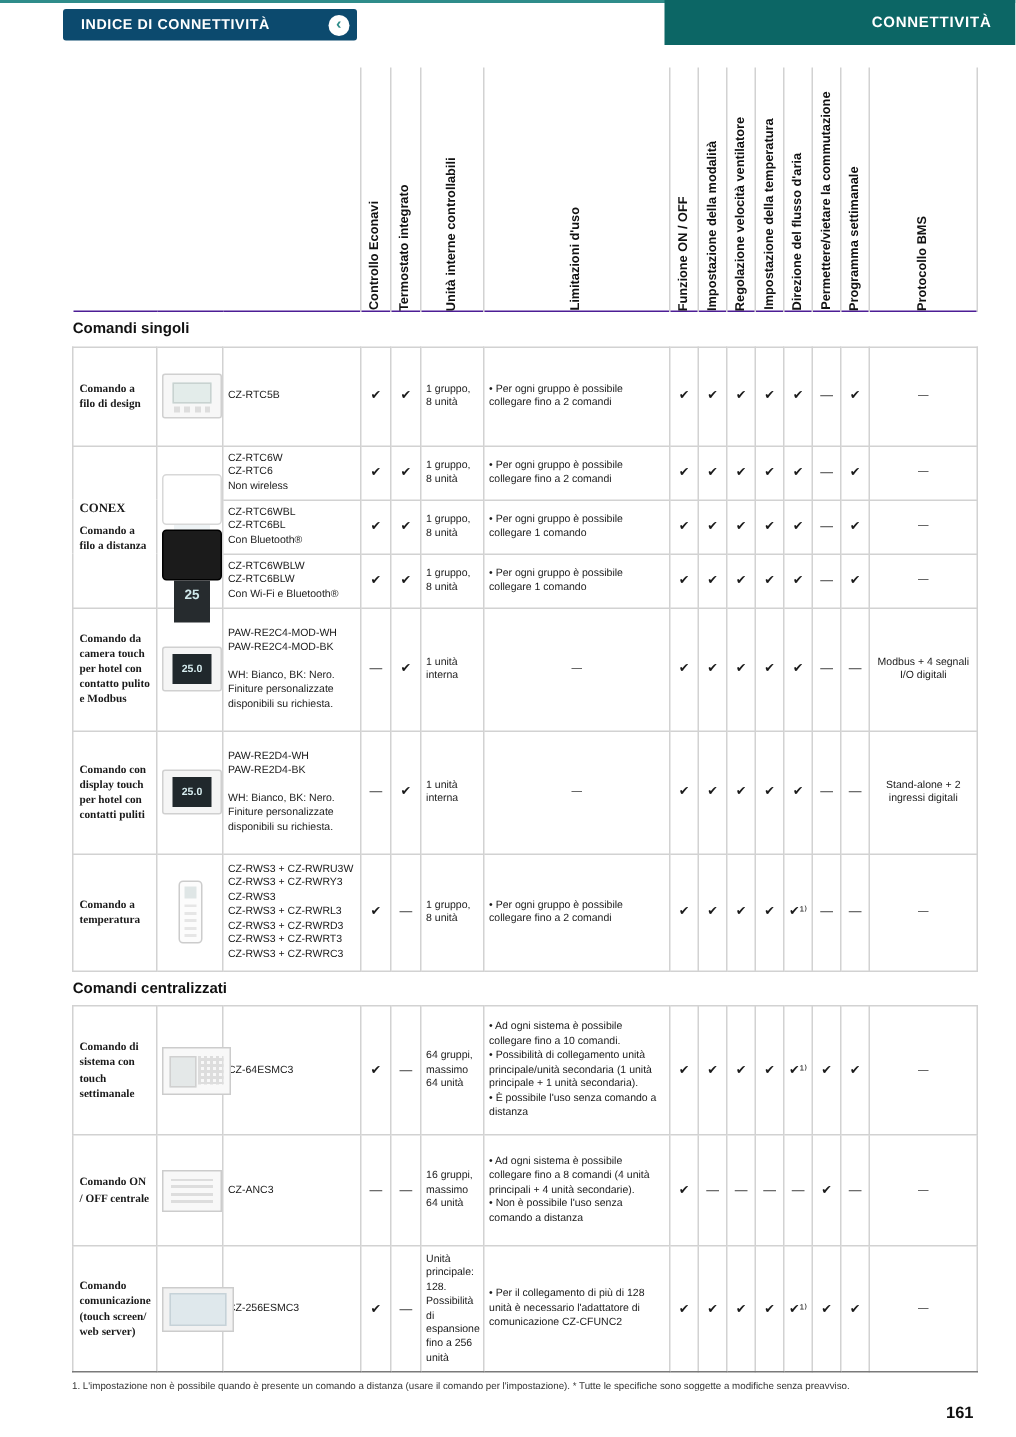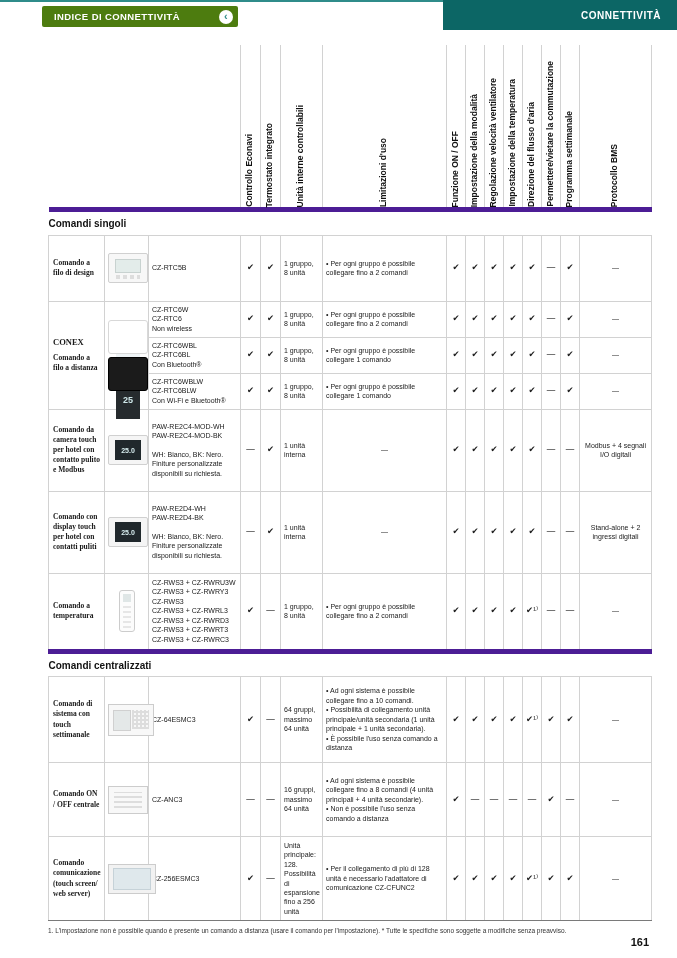--- a/index.html
+++ b/index.html
@@ -4,21 +4,21 @@
 <style>
   html,body { margin:0; padding:0; }
   body {
     width:677px; height:958px; position:relative; overflow:hidden;
     background:#ffffff; color:#1a1a1a;
     font-family:"Liberation Sans","DejaVu Sans",sans-serif;
   }
   .topline { position:absolute; top:0; left:0; width:100%; height:2px; background:#2f8c8a; }
   .banner {
     position:absolute; top:6px; left:42px; height:21px; min-width:196px;
-    background:#4d7c0f; color:#fff; font-weight:bold; font-size:9.5px; letter-spacing:.4px;
+    background:#0c4a6e; color:#fff; font-weight:bold; font-size:9.5px; letter-spacing:.4px;
     display:flex; align-items:center; justify-content:space-between;
     padding:0 5px 0 12px; border-radius:2px; box-sizing:border-box;
   }
   .banner .chev {
     margin-left:12px; width:14px; height:14px; border-radius:50%;
     background:#ffffff; color:#2f8c8a; display:flex; align-items:center; justify-content:center;
     font-size:11px; font-weight:bold; line-height:1; cursor:pointer;
   }
   .rightbox {
     position:absolute; top:0; right:0; width:234px; height:30px; background:#0c6665;
@@ -30,21 +30,21 @@
   table.tbl { border-collapse:collapse; table-layout:fixed; width:603px; }
   thead th { height:162px; vertical-align:bottom; padding:0; border-left:1px solid #d2d2d2; }
   thead th:last-child { border-right:1px solid #d2d2d2; }
   thead th.empty { border:none; }
   .vt {
     writing-mode:vertical-rl; transform:rotate(180deg);
     white-space:nowrap; font-size:8.5px; font-weight:bold; color:#111;
     margin:0 auto; padding-left:3px;
   }
   tbody td { border:1px solid #d2d2d2; padding:2px 3px; vertical-align:middle; font-size:7px; line-height:1.35; }
-  tr.section td { border:none; border-top:5px solid #4c1d95; padding:5px 0 4px; font-size:10px; font-weight:bold; color:#111; }
+  tr.section td { border:none; border-top:1px solid #4c1d95; padding:5px 0 4px; font-size:10px; font-weight:bold; color:#111; }
   tbody tr:last-child td { border-bottom:1px solid #7a7a7a; }
   tr.r0 { height:66px; } tr.rc { height:36px; } tr.rh { height:82px; }
   tr.ri { height:78px; } tr.r64 { height:86px; } tr.ranc { height:74px; } tr.r256 { height:84px; }
 
   td.name { font-weight:bold; font-size:7.5px; padding-left:4px;font-family:Liberation Serif, serif; }
   td.name .grp { font-size:8.5px; margin-bottom:4px; }
   td.model { white-space:pre-line; font-size:7px; }
   td.c { text-align:center; font-size:8.5px; }
   td.unita { white-space:pre-line; }
   td.limit { white-space:pre-line; }

